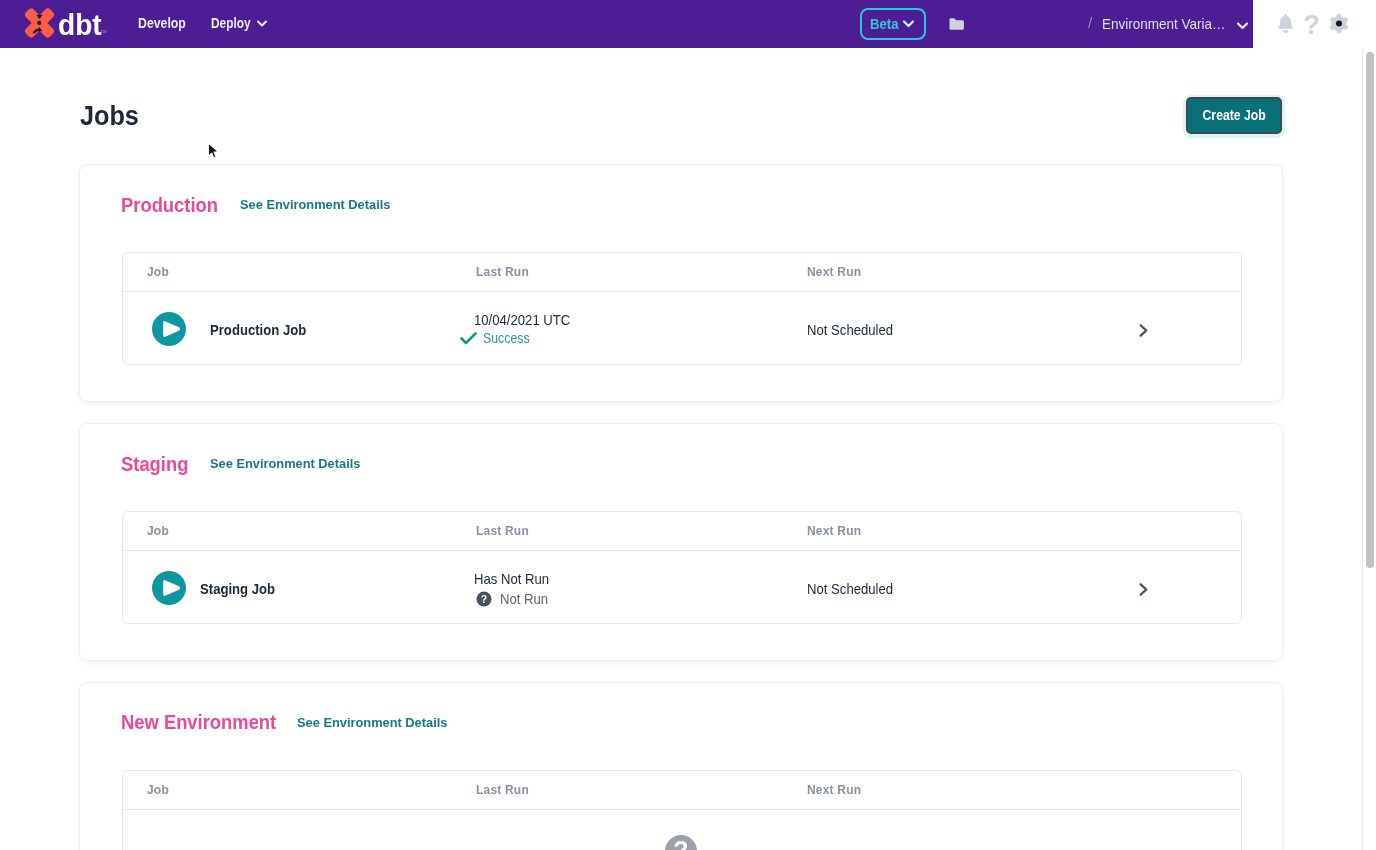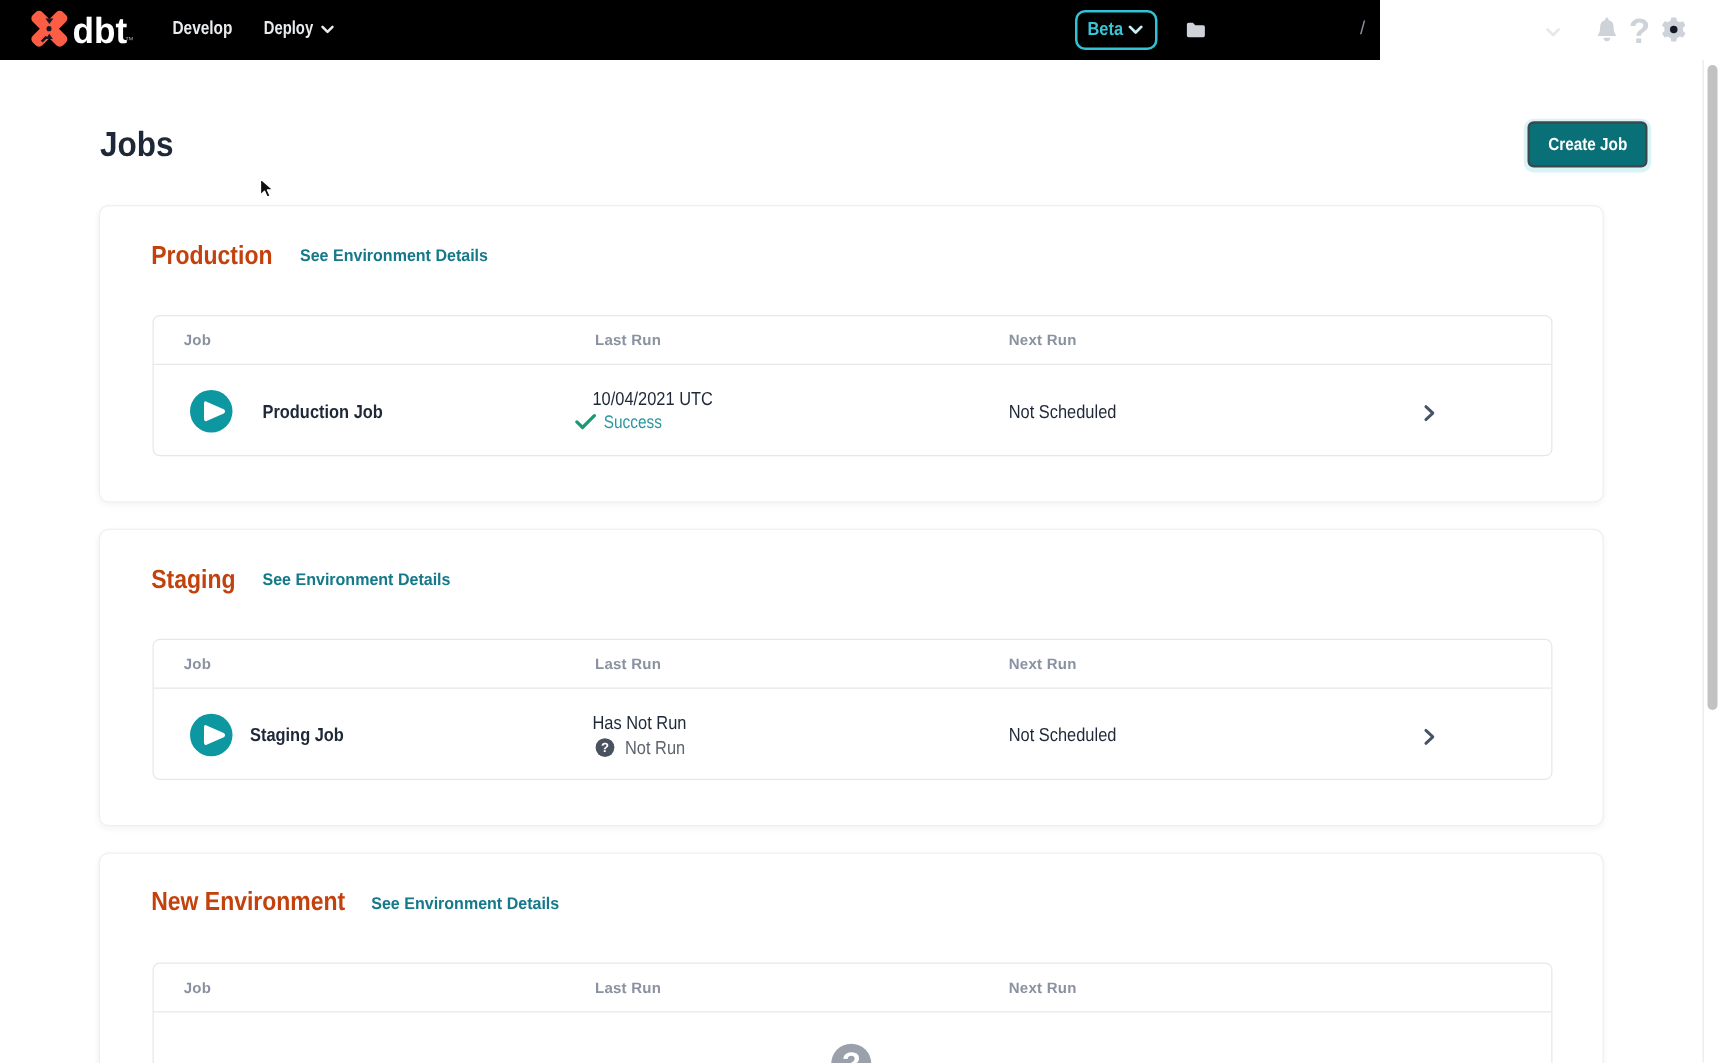--- a/index.html
+++ b/index.html
@@ -3,29 +3,29 @@
 <meta charset="utf-8">
 <style>
   * { margin:0; padding:0; box-sizing:border-box; }
   html,body { width:1376px; height:850px; overflow:hidden; background:#fff;
     font-family:"Liberation Sans", sans-serif; }
   .abs { position:absolute; }
   .sx { display:inline-block; transform:scaleX(0.875); transform-origin:0 50%; white-space:nowrap; }
   .sxc { display:inline-block; transform:scaleX(0.875); transform-origin:50% 50%; white-space:nowrap; }
 
   
-  #header { position:absolute; left:0; top:0; width:1104px; height:48px; background:#000000; }
+  #header { position:absolute; left:0; top:0; width:1253px; height:48px; background:#4c1d95; }
   .navlink { position:absolute; top:0; height:48px; line-height:46px; color:#e9ecef;
     font-size:15px; font-weight:bold; }
   .bclabel { color:#f1f3f5; font-size:15px; font-weight:bold; }
 
   
   .card { position:absolute; left:79px; width:1204px; background:#fff;
     border:1px solid #edeff2; border-radius:8px; box-shadow:0 2px 5px rgba(30,40,60,0.05); }
-  .cardtitle { position:absolute; left:41px; color:#c2410c; font-size:21px; font-weight:bold; }
+  .cardtitle { position:absolute; left:41px; color:#ec4899; font-size:21px; font-weight:bold; }
   .cardlink { position:absolute; color:#15798a; font-size:13.5px; font-weight:bold; }
   .tbl { position:absolute; left:42px; width:1120px; border:1px solid #e5e7ea; border-radius:6px; background:#fff; }
   .thead { position:absolute; left:0; top:0; width:100%; height:39px; border-bottom:1px solid #e7e8ec;text-align:center; }
   .thlabel { position:absolute; top:0; height:39px; line-height:39px; color:#8a91a0; font-size:12px; font-weight:bold; letter-spacing:0.2px; }
   .c1 { left:24px; } .c2 { left:353px; } .c3 { left:684px; }
   .playbtn { position:absolute; width:34px; height:34px; border-radius:50%; background:#0d97a1; }
   .playbtn svg { position:absolute; left:0; top:0; }
   .jobname { position:absolute; color:#1e2838; font-size:15px; font-weight:bold; }
   .dark15 { color:#1e2838; font-size:15px; }
   .chev { position:absolute; }
@@ -57,40 +57,41 @@
   <div class="abs" style="left:860px; top:8px; width:66px; height:32px; border:2px solid #32c3d6; border-radius:8px;"></div>
   <div class="abs" style="left:870px; top:0; height:48px; line-height:48px; color:#35c6d9; font-size:15px; font-weight:bold;"><span class="sx">Beta</span></div>
   <svg class="abs" style="left:902px; top:20px;" width="13" height="9" viewBox="0 0 13 9">
     <polyline points="2,1.5 6.5,6 11,1.5" fill="none" stroke="#c8eef4" stroke-width="2.2" stroke-linecap="round" stroke-linejoin="round"></polyline>
   </svg>
 
   <svg class="abs" style="left:948px; top:17px;" width="17" height="14" viewBox="0 0 17 14">
     <path d="M1.5 2.5 Q1.5 1.2 2.8 1.2 L6.3 1.2 L8.2 3.2 L14.6 3.2 Q15.9 3.2 15.9 4.5 L15.9 11.4 Q15.9 12.7 14.6 12.7 L2.8 12.7 Q1.5 12.7 1.5 11.4 Z" fill="#ced3da"></path>
   </svg>
   <div class="abs" style="left:1088px; top:0; height:48px; line-height:46px; color:#8b939e; font-size:15px;">/</div>
+  <div class="abs" style="left:1102px; top:0; height:48px; line-height:48px; color:#dde1e6; font-size:15px;"><span class="sx" style="transform:scaleX(0.90);">Environment Varia…</span></div>
   <svg class="abs" style="left:1236px; top:22px;" width="13" height="9" viewBox="0 0 13 9">
     <polyline points="2,1.5 6.5,6 11,1.5" fill="none" stroke="#e6e9ec" stroke-width="2.2" stroke-linecap="round" stroke-linejoin="round"></polyline>
   </svg>
 
   <svg class="abs" style="left:1277px; top:13px;" width="17" height="21" viewBox="0 0 17 21">
     <path d="M8.5 1 Q9.8 1 9.8 2.3 L9.8 3 Q13.8 4 13.9 8.5 Q14 13 15.6 14.8 Q16.3 15.7 15.3 15.7 L1.7 15.7 Q0.7 15.7 1.4 14.8 Q3 13 3.1 8.5 Q3.2 4 7.2 3 L7.2 2.3 Q7.2 1 8.5 1 Z" fill="#ced3da"></path>
     <path d="M5.8 17.2 A2.7 2.7 0 0 0 11.2 17.2 Z" fill="#ced3da"></path>
   </svg>
   <div class="abs" style="left:1303px; top:11px; line-height:28px; color:#ced3da; font-size:28px; font-weight:bold;">?</div>
   <svg class="abs" style="left:1327.5px; top:12.5px;" width="22" height="22" viewBox="0 0 19 19">
     <path d="M7.8 0.8 L11.2 0.8 L11.7 3.1 A6.8 6.8 0 0 1 13.6 4.2 L15.9 3.5 L17.6 6.4 L15.9 8 A6.9 6.9 0 0 1 15.9 10.2 L17.6 11.8 L15.9 14.7 L13.6 14 A6.8 6.8 0 0 1 11.7 15.1 L11.2 17.4 L7.8 17.4 L7.3 15.1 A6.8 6.8 0 0 1 5.4 14 L3.1 14.7 L1.4 11.8 L3.1 10.2 A6.9 6.9 0 0 1 3.1 8 L1.4 6.4 L3.1 3.5 L5.4 4.2 A6.8 6.8 0 0 1 7.3 3.1 Z" fill="#ced3da"></path>
     <circle cx="9.5" cy="9.1" r="2.6" fill="#131926"></circle>
   </svg>
 </div>
 
 <div class="abs" style="left:1362px; top:48px; width:14px; height:802px; background:#fff; border-left:1px solid #e9e9eb;"></div>
 <div class="abs" style="left:1366px; top:52px; width:8px; height:516px; background:#c2c2c2; border-radius:4px;"></div>
 
 <div class="abs" style="left:80px; top:100px; color:#1e2838; font-size:28px; font-weight:bold;"><span class="sx" style="transform:scaleX(0.9);">Jobs</span></div>
-<div class="abs" style="left:1186px; top:97px; width:96px; height:37px; background:#0a7077; border:2px solid #41484b; border-radius:5px; box-shadow:0 1px 0 3px #d9f4f7; color:#fff; font-size:14px; font-weight:bold; text-align:center; line-height:32px;margin-left:36px;"><span class="sxc">Create Job</span></div>
+<div class="abs" style="left:1186px; top:97px; width:96px; height:37px; background:#0a7077; border:2px solid #41484b; border-radius:5px; box-shadow:0 1px 0 3px #d9f4f7; color:#fff; font-size:14px; font-weight:bold; text-align:center; line-height:32px;"><span class="sxc">Create Job</span></div>
 
 <svg class="abs" style="left:206.5px; top:141.5px;" width="15" height="18" viewBox="0 0 15 18">
   <path d="M1.3 1 L1.3 14.2 L4.6 11.1 L6.7 15.9 L9.2 14.8 L7 10 L11.4 9.8 Z" fill="#0f0f10" stroke="#fff" stroke-width="1.2" stroke-linejoin="round"></path>
 </svg>
 
 <div class="card" style="top:164px; height:238px;">
   <div class="cardtitle" style="top:28px;"><span class="sx">Production</span></div>
   <div class="cardlink" style="left:160px; top:32px;"><span class="sx" style="transform:scaleX(0.95);">See Environment Details</span></div>
   <div class="tbl" style="top:87px; height:113px;">
     <div class="thead">

